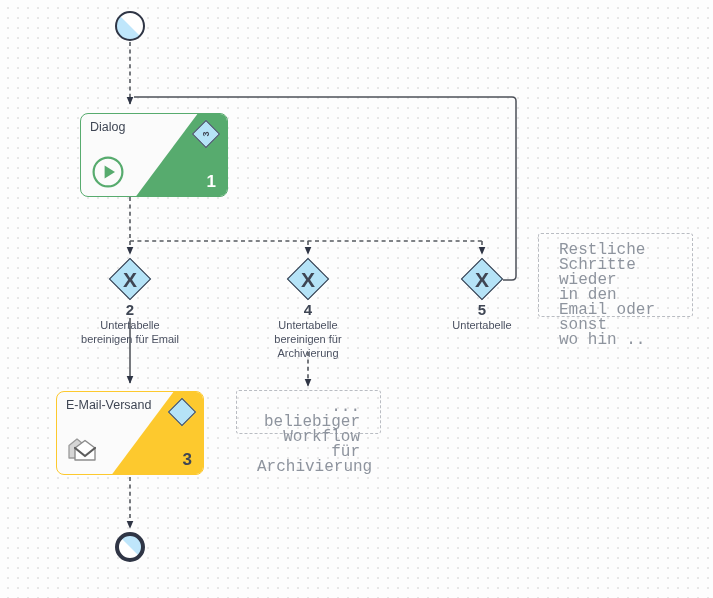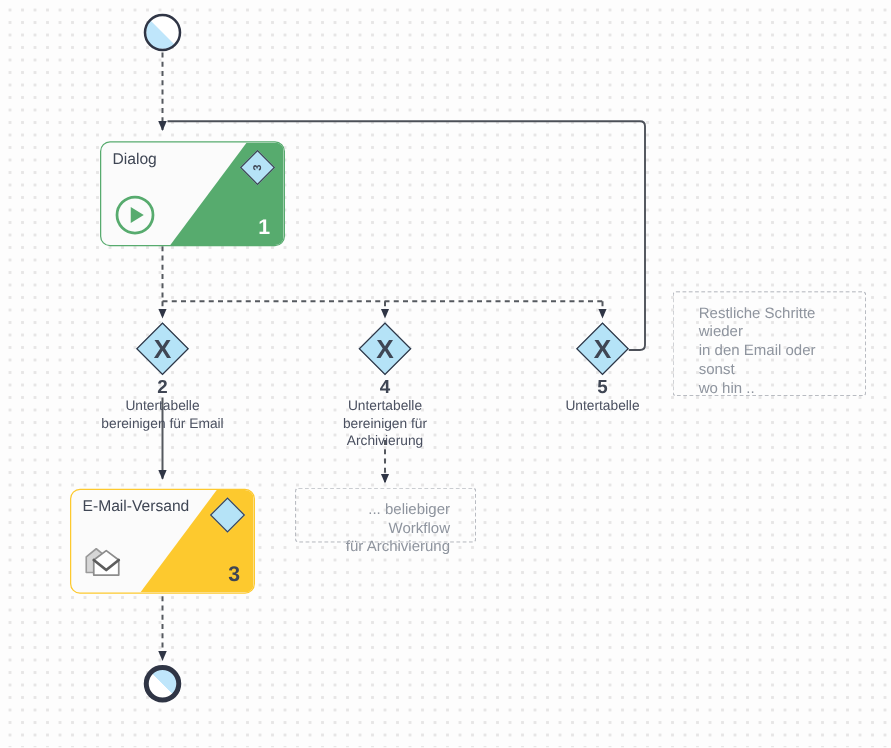--- a/index.html
+++ b/index.html
@@ -195,22 +195,23 @@
 
   
   .annotation {
     position: absolute;
     border: 1.4px dashed #b9bcc2;
     border-radius: 3px;
     box-sizing: border-box;
     background: transparent;
     padding: 9px 20px;
     color: #8e949e;
-    font-size: 12px;
+    font-size: 16px;
     line-height: 15px;
+    font-family: Liberation Mono, monospace;
   }
 </style>
 </head>
 <body>
 
 <div id="canvas">
 
   <svg id="edges" viewBox="0 0 713 598" xmlns="http://www.w3.org/2000/svg">
     <defs>
       <marker id="arrow-dark" markerWidth="9" markerHeight="9" refX="7.2" refY="4" orient="auto" markerUnits="userSpaceOnUse">

